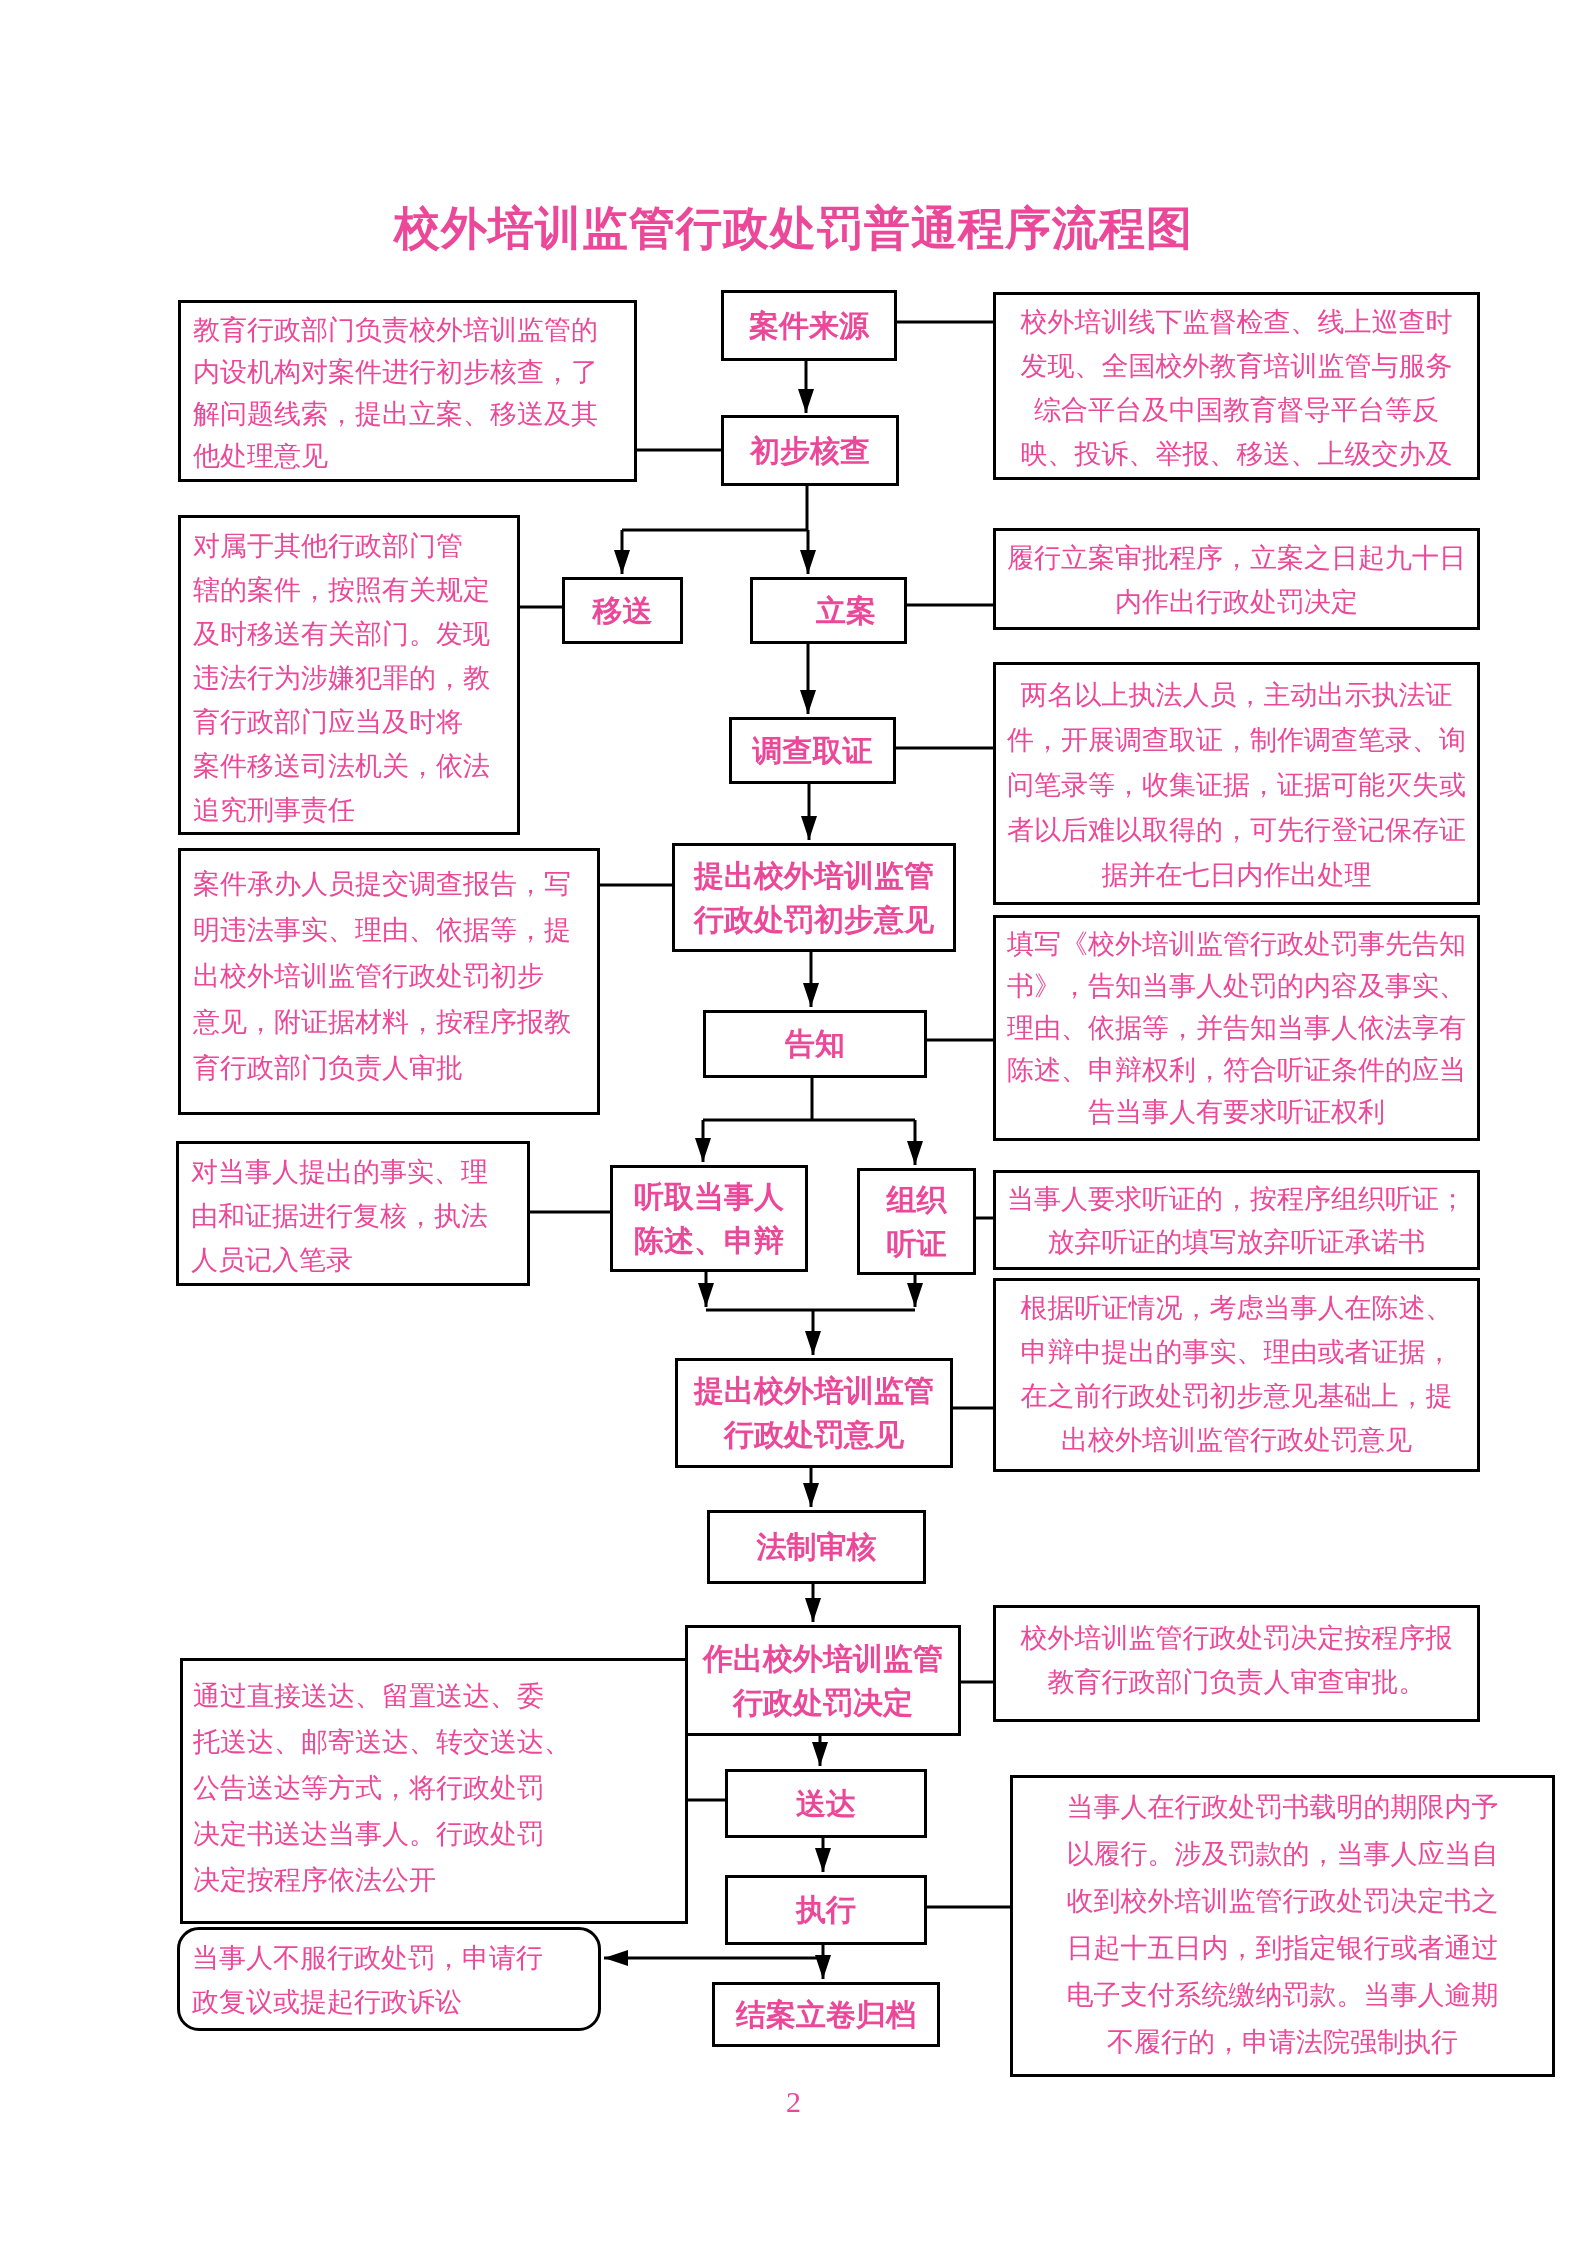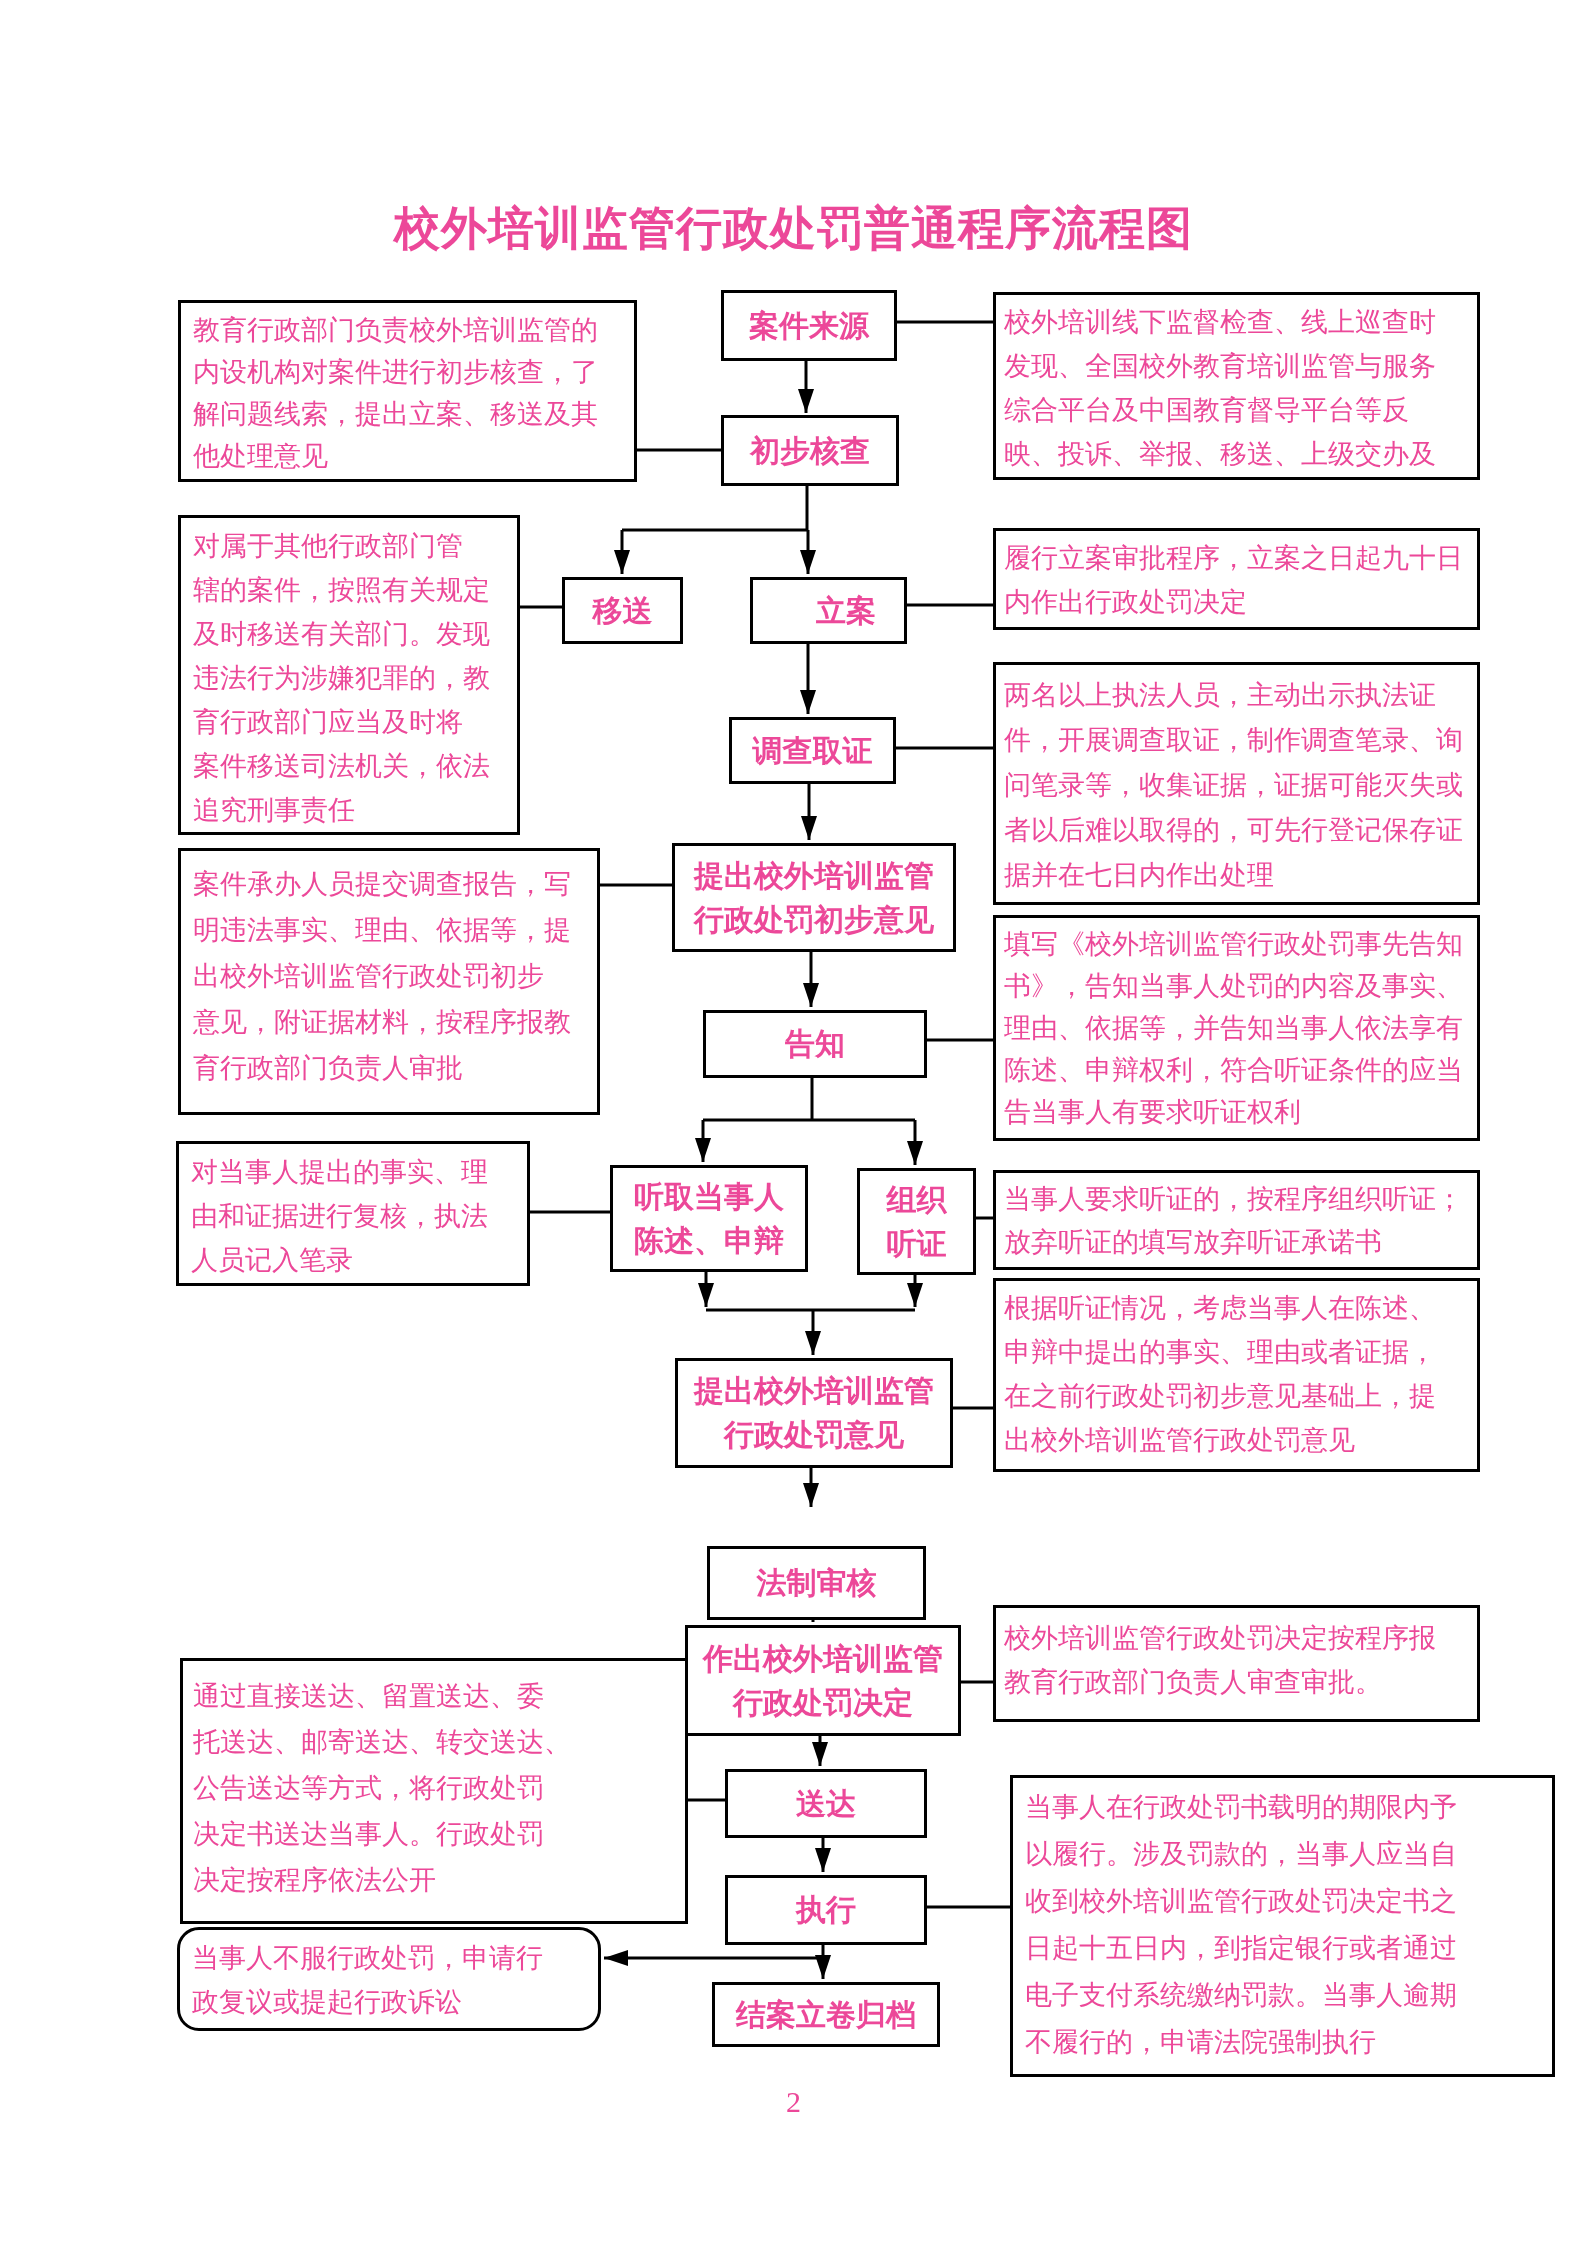--- a/index.html
+++ b/index.html
@@ -29,21 +29,21 @@
     font-weight:700;font-size:30px;line-height:44px;
   }
   .note{
     position:absolute;z-index:2;
     border:3px solid #000;background:#fff;
     white-space:pre-line;
     font-size:27px;
     box-sizing:border-box;
   }
   .lnote{padding:6px 12px;}
-  .rnote{padding:5px 8px;}
+  .rnote{padding:5px 8px;text-align:center;}
   .pageno{
     position:absolute;left:0;top:2085px;width:100%;
     text-align:center;font-size:30px;z-index:2;
   }
 </style>
 </head>
 <body>
 
 <div id="page">
 
@@ -101,21 +101,21 @@
   <div class="flow" style="left:729px;top:717px;width:161px;height:61px;">调查取证</div>
   <div class="flow" style="left:672px;top:843px;width:278px;height:103px;">提出校外培训监管
 行政处罚初步意见</div>
   <div class="flow" style="left:703px;top:1010px;width:218px;height:62px;">告知</div>
   <div class="flow" style="left:610px;top:1165px;width:192px;height:101px;">听取当事人
 陈述、申辩</div>
   <div class="flow" style="left:857px;top:1168px;width:113px;height:101px;">组织
 听证</div>
   <div class="flow" style="left:675px;top:1358px;width:272px;height:104px;">提出校外培训监管
 行政处罚意见</div>
-  <div class="flow" style="left:707px;top:1546px;width:213px;height:68px;">法制审核</div>
+  <div class="flow" style="left:707px;top:1510px;width:213px;height:68px;">法制审核</div>
   <div class="flow" style="left:685px;top:1625px;width:270px;height:105px;">作出校外培训监管
 行政处罚决定</div>
   <div class="flow" style="left:725px;top:1769px;width:196px;height:63px;">送达</div>
   <div class="flow" style="left:725px;top:1875px;width:196px;height:64px;">执行</div>
   <div class="flow" style="left:712px;top:1982px;width:222px;height:59px;">结案立卷归档</div>
 
   <div class="note lnote" style="left:178px;top:300px;width:459px;height:182px;line-height:42px;">教育行政部门负责校外培训监管的
 内设机构对案件进行初步核查，了
 解问题线索，提出立案、移送及其
 他处理意见</div>

